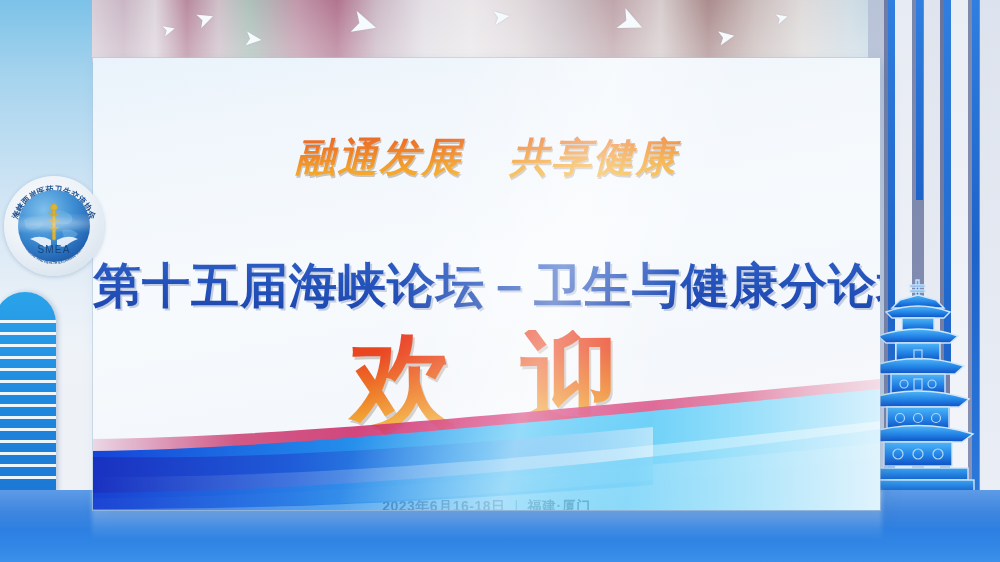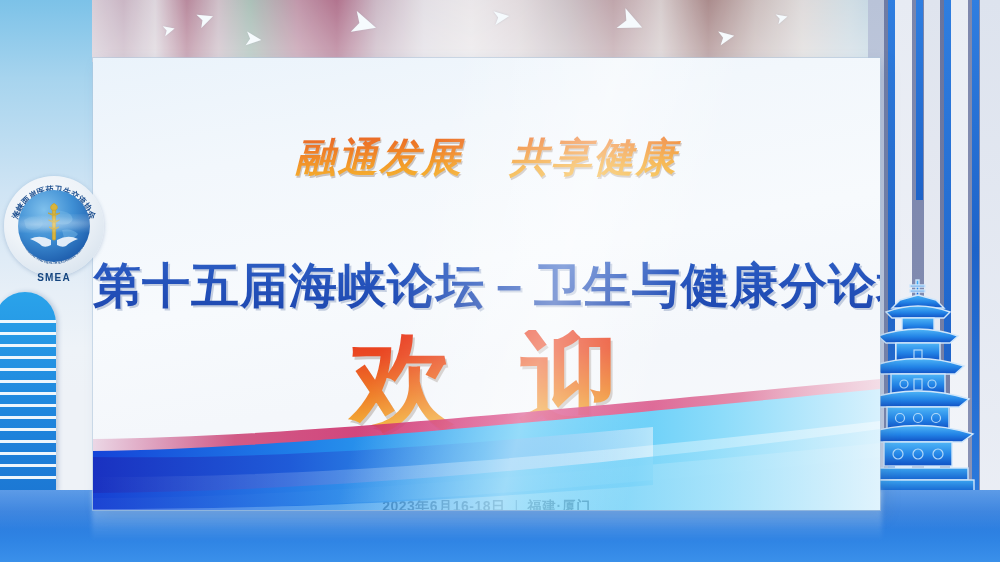--- a/index.html
+++ b/index.html
@@ -344,16 +344,16 @@
           <path d="M30 23 q6 2.6 12 0 q-6 4.6 -12 0 Z"></path>
           <path d="M30.5 30 q5.5 2.6 11 0 q-5.5 4.6 -11 0 Z"></path>
           <path d="M31 37 q5 2.6 10 0 q-5 4.6 -10 0 Z"></path>
         </g>
         <g fill="#eaf2fa" opacity=".95">
           <path d="M33 50 Q22 44 12 49 Q20 52 24 56 Q28 58 33 55 Z"></path>
           <path d="M39 50 Q50 44 60 49 Q52 52 48 56 Q44 58 39 55 Z"></path>
         </g>
       </svg>
     </div>
-    <div style="position:absolute;left:0;right:0;top:68px;text-align:center;font-size:10px;font-weight:700;color:#15457f;letter-spacing:1.2px;margin-top:28px;">SMEA</div>
+    <div style="position:absolute;left:0;right:0;top:68px;text-align:center;font-size:10px;font-weight:400;color:#15457f;letter-spacing:1.2px;">SMEA</div>
   </div>
 
 </div>
 
 </body></html>

